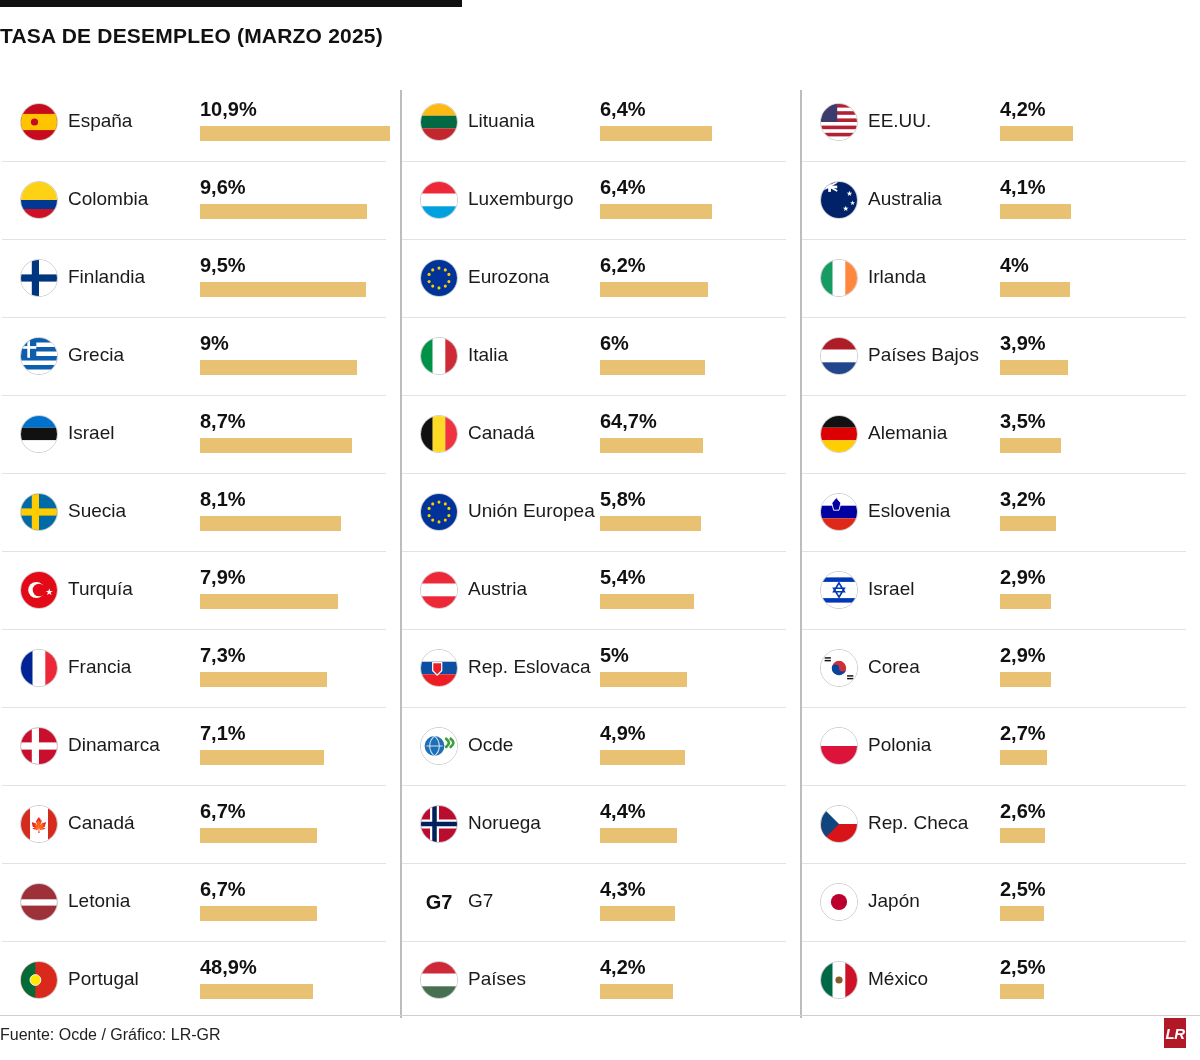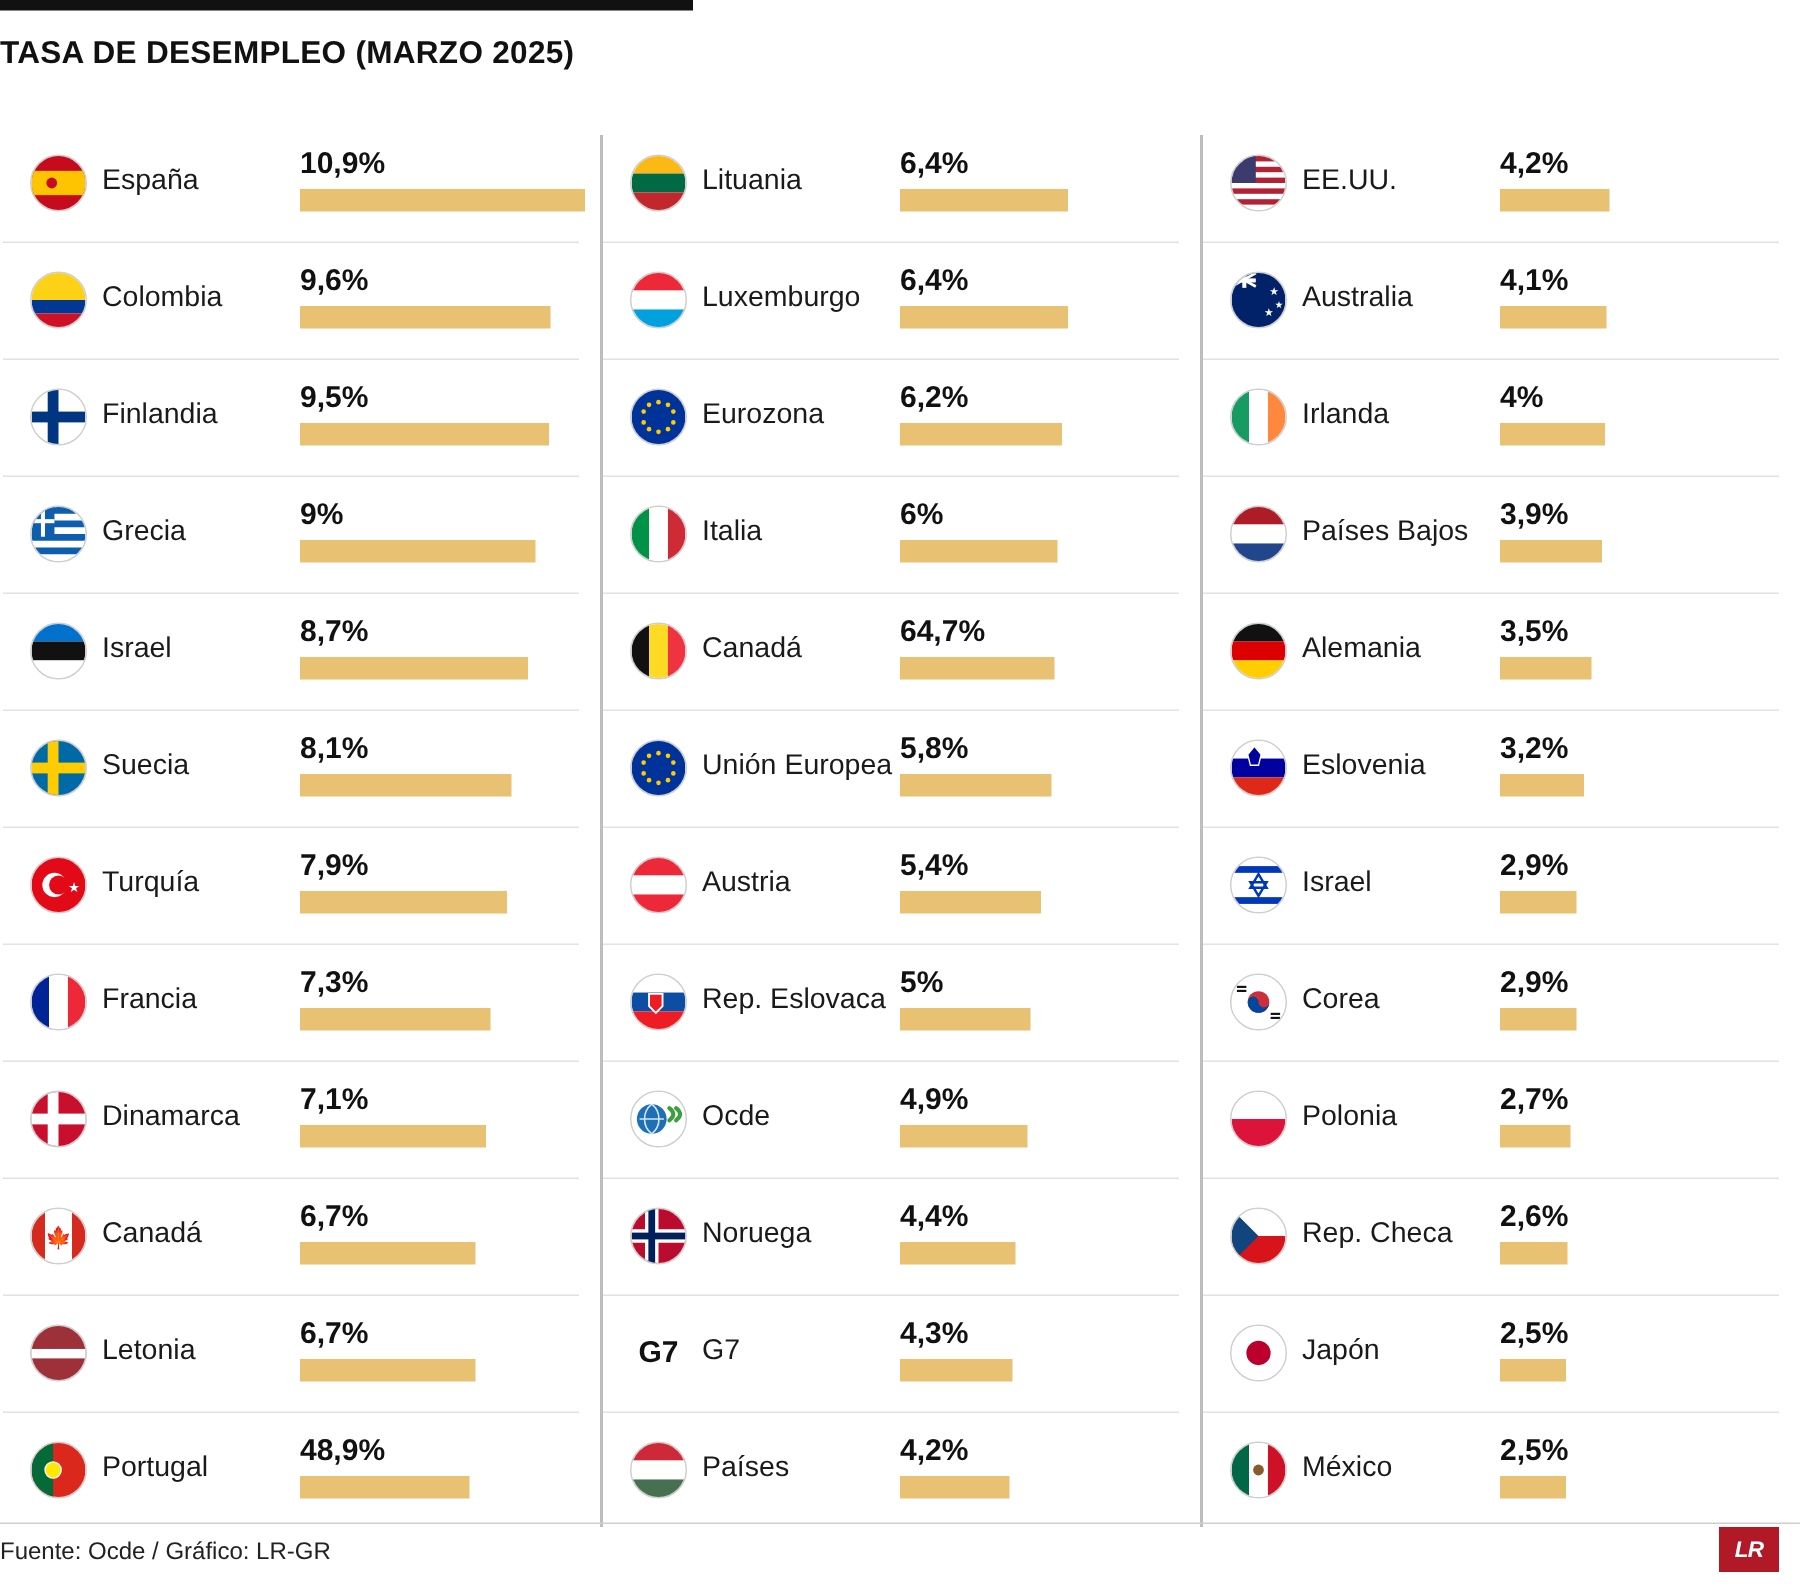--- a/index.html
+++ b/index.html
@@ -93,21 +93,21 @@
     position: absolute;
     bottom: 16px;
     left: 0;
     font-size: 16px;
     color: #222222;
   }
   .logo {
     position: absolute;
     bottom: 12px;
     right: 14px;
-    width: 40px; height: 30px;
+    width: 22px; height: 30px;
     background: #b01925;
     color: #ffffff;
     font-size: 15px;
     font-weight: bold;
     font-style: italic;
     display: flex;
     align-items: center;
     justify-content: center;
     letter-spacing: -0.5px;
   }

